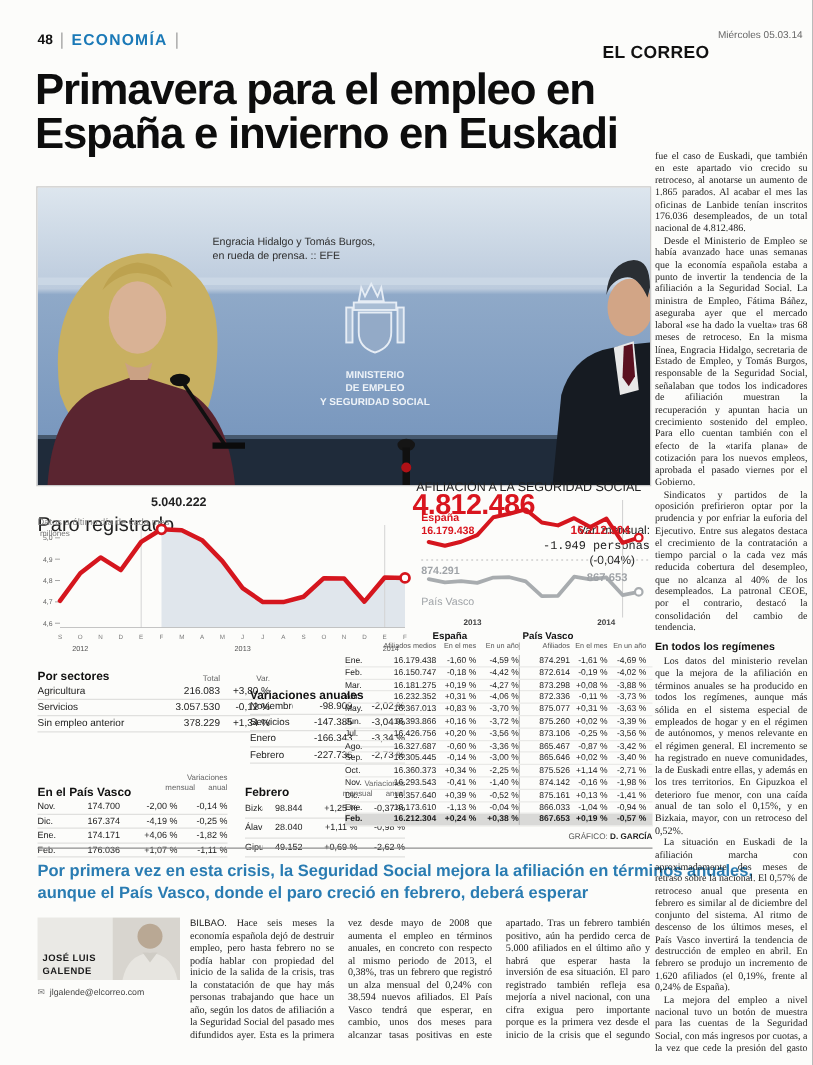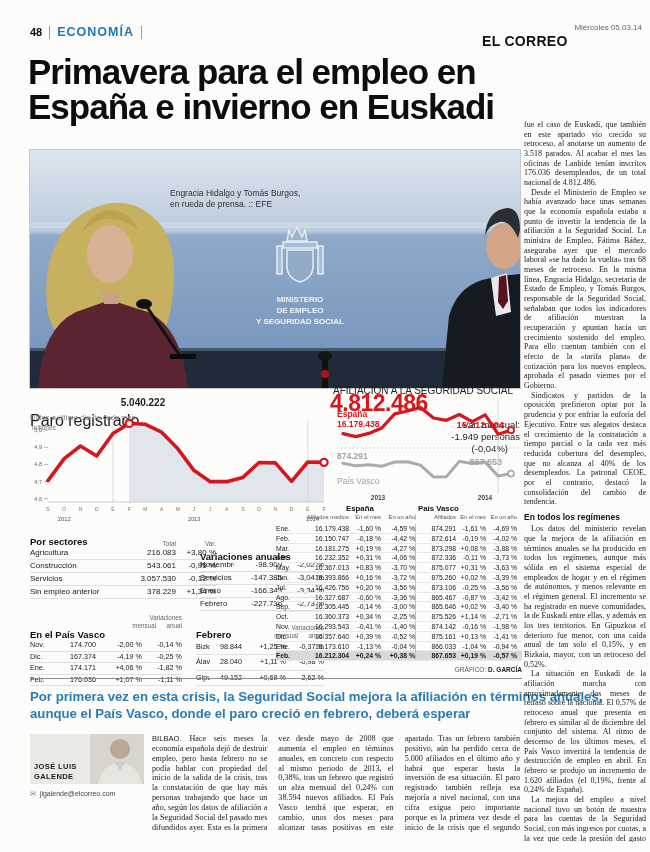--- a/index.html
+++ b/index.html
@@ -21,21 +21,21 @@
   
   .photo{left:30px;top:150px;width:490px;height:238px;outline:1px solid #c9c9c9;}
   .photo svg{display:block;}
 
   
   .ig-title{left:30px;top:412px;font-size:16px;color:#222;font-weight:500;}
   .ig-sub{left:30px;top:413px;font-size:7.5px;color:#888;text-align:right;}
   .millones{left:32px;top:424px;font-size:6.5px;color:#777;}
   .big-num{left:330px;top:390px;width:190px;text-align:left;font-size:23px;font-weight:bold;color:#d9151e;letter-spacing:-.5px;}
   .var1{left:330px;top:419px;width:190px;text-align:right;font-size:9.5px;color:#222;}
-  .var2{left:330px;top:431px;width:190px;text-align:right;font-size:9.5px;color:#222;}
+  .var2{left:330px;top:431px;width:190px;text-align:right;font-size:9.5px;color:#222;font-family:Liberation Mono, monospace;}
   .var3{left:318px;top:443px;width:190px;text-align:right;font-size:9.5px;color:#222;}
   .peak-label{left:100px;top:397px;width:86px;text-align:center;font-size:10px;font-weight:bold;color:#222;}
   .mini-title{left:333px;top:385px;font-size:10px;font-weight:normal;color:#222;}
   .esp-label{left:337px;top:409px;font-size:8.5px;font-weight:bold;color:#d9151e;line-height:1.2;}
   .esp-end{left:418px;top:419px;width:86px;text-align:right;font-size:9.5px;font-weight:bold;color:#d9151e;}
   .pv-start{left:337px;top:451px;font-size:8.5px;font-weight:bold;color:#9fa3a7;}
   .pv-end{left:428px;top:457px;width:74px;text-align:right;font-size:9px;font-weight:bold;color:#9fa3a7;}
   .pv-name{left:337px;top:476px;font-size:8.5px;color:#9fa3a7;}
 
   
@@ -49,21 +49,21 @@
   .sectors{left:30px;top:534px;width:186px;}
   .sectors .thead{display:grid;grid-template-columns:1fr 54px 40px;align-items:end;height:13px;}
   .sectors .trow{grid-template-columns:1fr 54px 40px;font-size:8px;height:13px;line-height:12px;}
 
   .annual{left:200px;top:546px;width:124px;}
   .annual .thead{height:13px;}
   .annual .trow{grid-template-columns:1fr 48px 42px;font-size:7.8px;height:13px;line-height:12px;}
 
   .minihead{font-size:6.3px;color:#666;text-align:right;line-height:1.25;}
   .pvt{left:30px;top:614px;width:152px;}
-  .pvt .thead{display:flex;justify-content:space-between;align-items:flex-start;height:26px;}
+  .pvt .thead{display:flex;justify-content:space-between;align-items:center;height:26px;}
   .pvt .trow{grid-template-columns:26px 1fr 46px 40px;font-size:7.2px;height:11.5px;line-height:10.5px;}
 
   .febt{left:196px;top:614px;width:128px;}
   .febt .thead{display:flex;justify-content:space-between;align-items:flex-end;height:26px;}
   .febt .trow{grid-template-columns:1fr 32px 44px 38px;font-size:7.2px;height:15.3px;line-height:14px;}
 
   
   .aff{left:276px;top:504px;width:246px;}
   .aff-h{position:absolute;top:0;font-size:7.8px;font-weight:bold;color:#111;}
   .aff .subcols,.aff .trow{display:grid;grid-template-columns:21px 52px 32px 34px 41px 30px 31px;}
@@ -251,25 +251,20 @@
       <span class="colh">Total</span>
       <span class="colh">Var.</span>
     </div>
     <div>
         <div class="trow">
           <span>Agricultura</span>
           <span>216.083</span>
           <span>+3,80 %</span>
         </div>
         <div class="trow">
-          <span>Construcción</span>
-          <span>543.061</span>
-          <span>-0,95 %</span>
-        </div>
-        <div class="trow">
           <span>Servicios</span>
           <span>3.057.530</span>
           <span>-0,12 %</span>
         </div>
         <div class="trow">
           <span>Sin empleo anterior</span>
           <span>378.229</span>
           <span>+1,34 %</span>
         </div>
       </div>
@@ -529,21 +524,21 @@
   <div class="abs byemail">
     <span class="env">✉</span>
     <span>jlgalende@elcorreo.com</span>
   </div>
 
   <div class="abs bottom-cols">
     <span class="lead-in">BILBAO.</span><span> Hace seis meses la economía española dejó de destruir empleo, pero hasta febrero no se podía hablar con propiedad del inicio de la salida de la crisis, tras la constatación de que hay más personas trabajando que hace un año, según los datos de afiliación a la Seguridad Social del pasado mes difundidos ayer. Esta es la primera vez desde mayo de 2008 que aumenta el empleo en términos anuales, en concreto con respecto al mismo periodo de 2013, el 0,38%, tras un febrero que registró un alza mensual del 0,24% con 38.594 nuevos afiliados. El País Vasco tendrá que esperar, en cambio, unos dos meses para alcanzar tasas positivas en este apartado. Tras un febrero también positivo, aún ha perdido cerca de 5.000 afiliados en el último año y habrá que esperar hasta la inversión de esa situación. El paro registrado también refleja esa mejoría a nivel nacional, con una cifra exigua pero importante porque es la primera vez desde el inicio de la crisis que el segundo mes del año presenta una rebaja. No</span>
   </div>
 
   <div class="abs right-col">
-      <p>fue el caso de Euskadi, que también en este apartado vio crecido su retroceso, al anotarse un aumento de 3.518 parados. Al acabar el mes las oficinas de Lanbide tenían inscritos 176.036 desempleados, de un total nacional de 4.812.486.</p>
+      <p>fue el caso de Euskadi, que también en este apartado vio crecido su retroceso, al anotarse un aumento de 1.865 parados. Al acabar el mes las oficinas de Lanbide tenían inscritos 176.036 desempleados, de un total nacional de 4.812.486.</p>
       <p>Desde el Ministerio de Empleo se había avanzado hace unas semanas que la economía española estaba a punto de invertir la tendencia de la afiliación a la Seguridad Social. La ministra de Empleo, Fátima Báñez, aseguraba ayer que el mercado laboral «se ha dado la vuelta» tras 68 meses de retroceso. En la misma línea, Engracia Hidalgo, secretaria de Estado de Empleo, y Tomás Burgos, responsable de la Seguridad Social, señalaban que todos los indicadores de afiliación muestran la recuperación y apuntan hacia un crecimiento sostenido del empleo. Para ello cuentan también con el efecto de la «tarifa plana» de cotización para los nuevos empleos, aprobada el pasado viernes por el Gobierno.</p>
       <p>Sindicatos y partidos de la oposición prefirieron optar por la prudencia y por enfriar la euforia del Ejecutivo. Entre sus alegatos destaca el crecimiento de la contratación a tiempo parcial o la cada vez más reducida cobertura del desempleo, que no alcanza al 40% de los desempleados. La patronal CEOE, por el contrario, destacó la consolidación del cambio de tendencia.</p>
       <h4>En todos los regímenes</h4>
       <p>Los datos del ministerio revelan que la mejora de la afiliación en términos anuales se ha producido en todos los regímenes, aunque más sólida en el sistema especial de empleados de hogar y en el régimen de autónomos, y menos relevante en el régimen general. El incremento se ha registrado en nueve comunidades, la de Euskadi entre ellas, y además en los tres territorios. En Gipuzkoa el deterioro fue menor, con una caída anual de tan solo el 0,15%, y en Bizkaia, mayor, con un retroceso del 0,52%.</p>
       <p>La situación en Euskadi de la afiliación marcha con aproximadamente dos meses de retraso sobre la nacional. El 0,57% de retroceso anual que presenta en febrero es similar al de diciembre del conjunto del sistema. Al ritmo de descenso de los últimos meses, el País Vasco invertirá la tendencia de destrucción de empleo en abril. En febrero se produjo un incremento de 1.620 afiliados (el 0,19%, frente al 0,24% de España).</p>
       <p>La mejora del empleo a nivel nacional tuvo un botón de muestra para las cuentas de la Seguridad Social, con más ingresos por cuotas, a la vez que cede la presión del gasto en prestaciones.</p>
     </div>
 
 </div>
 

